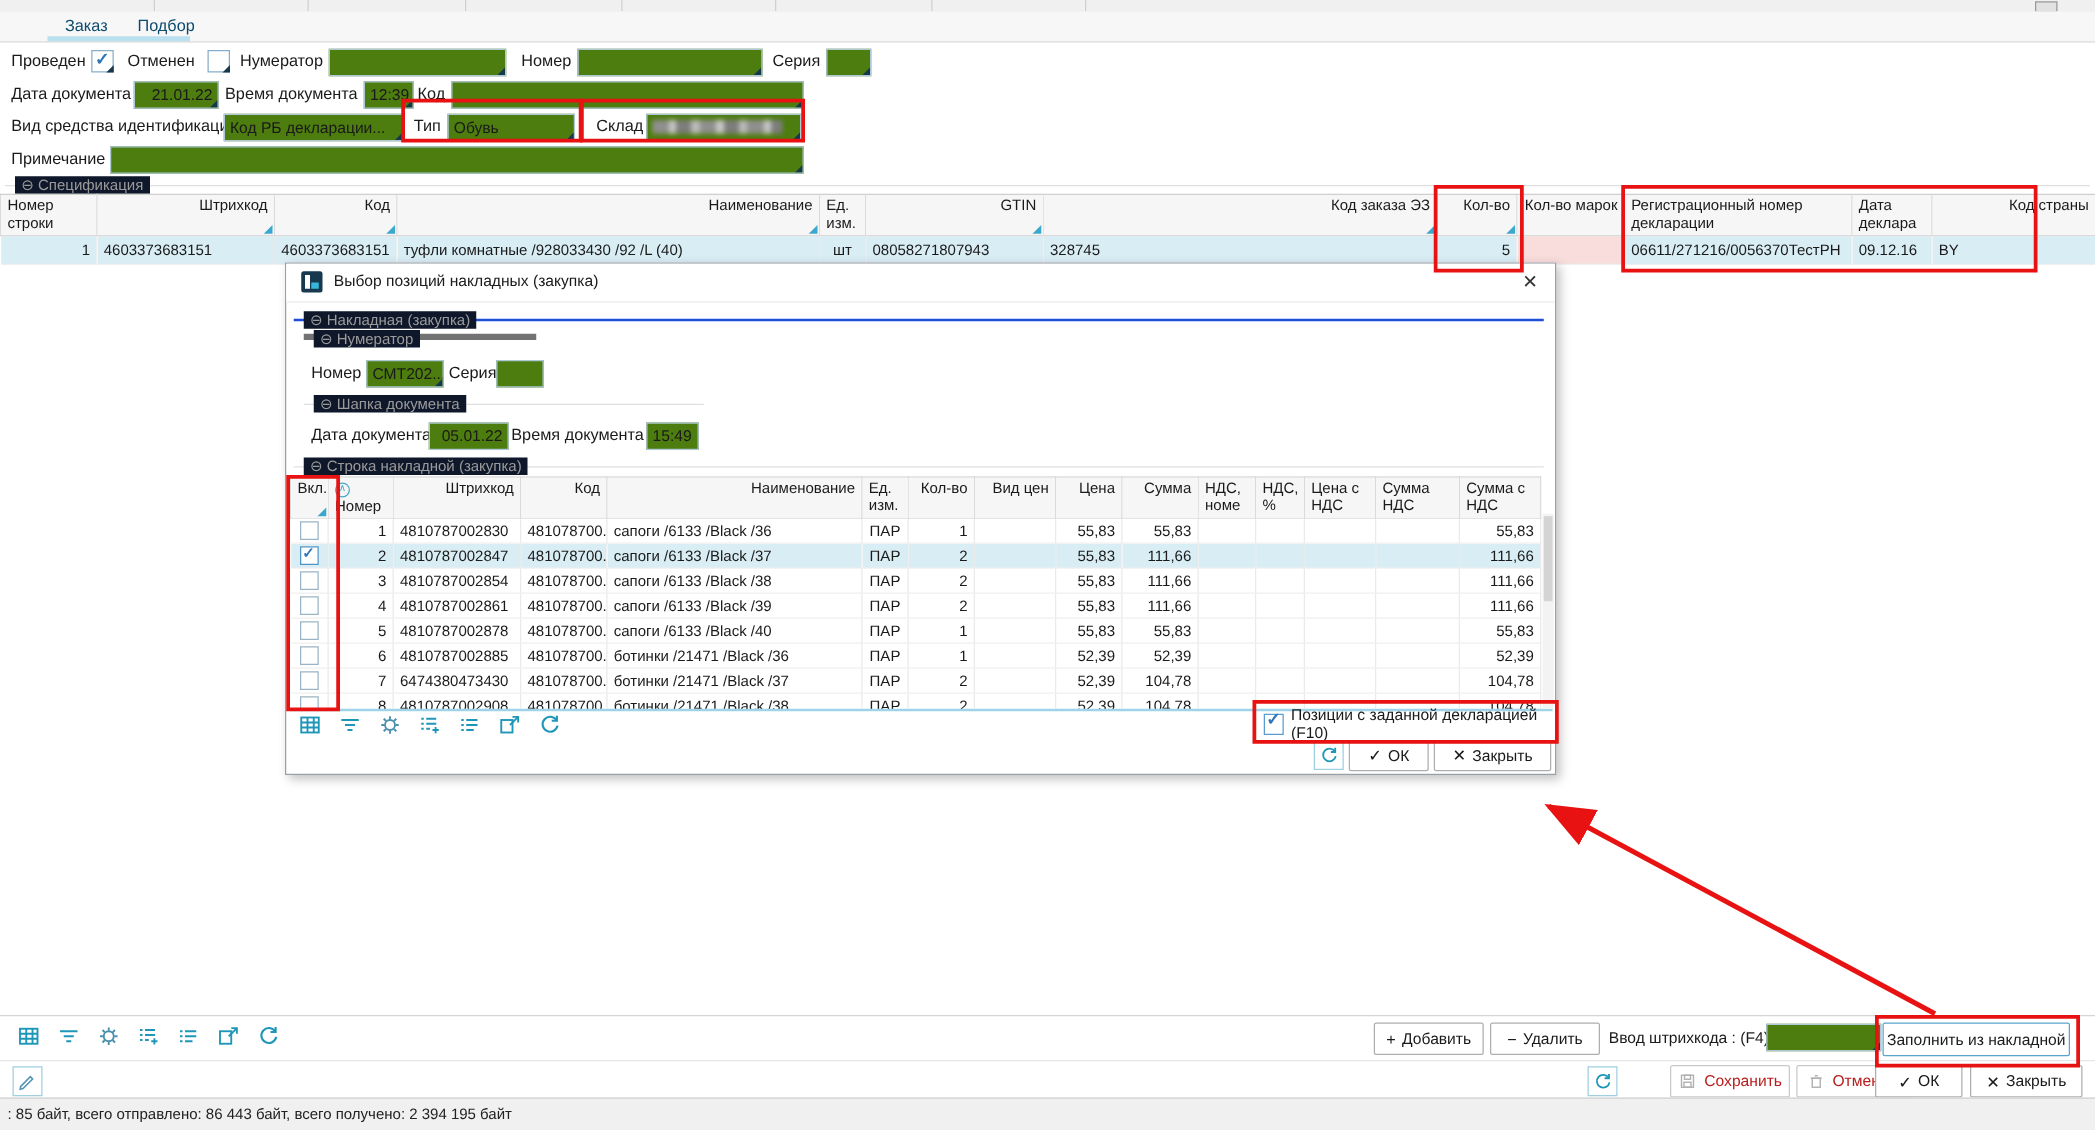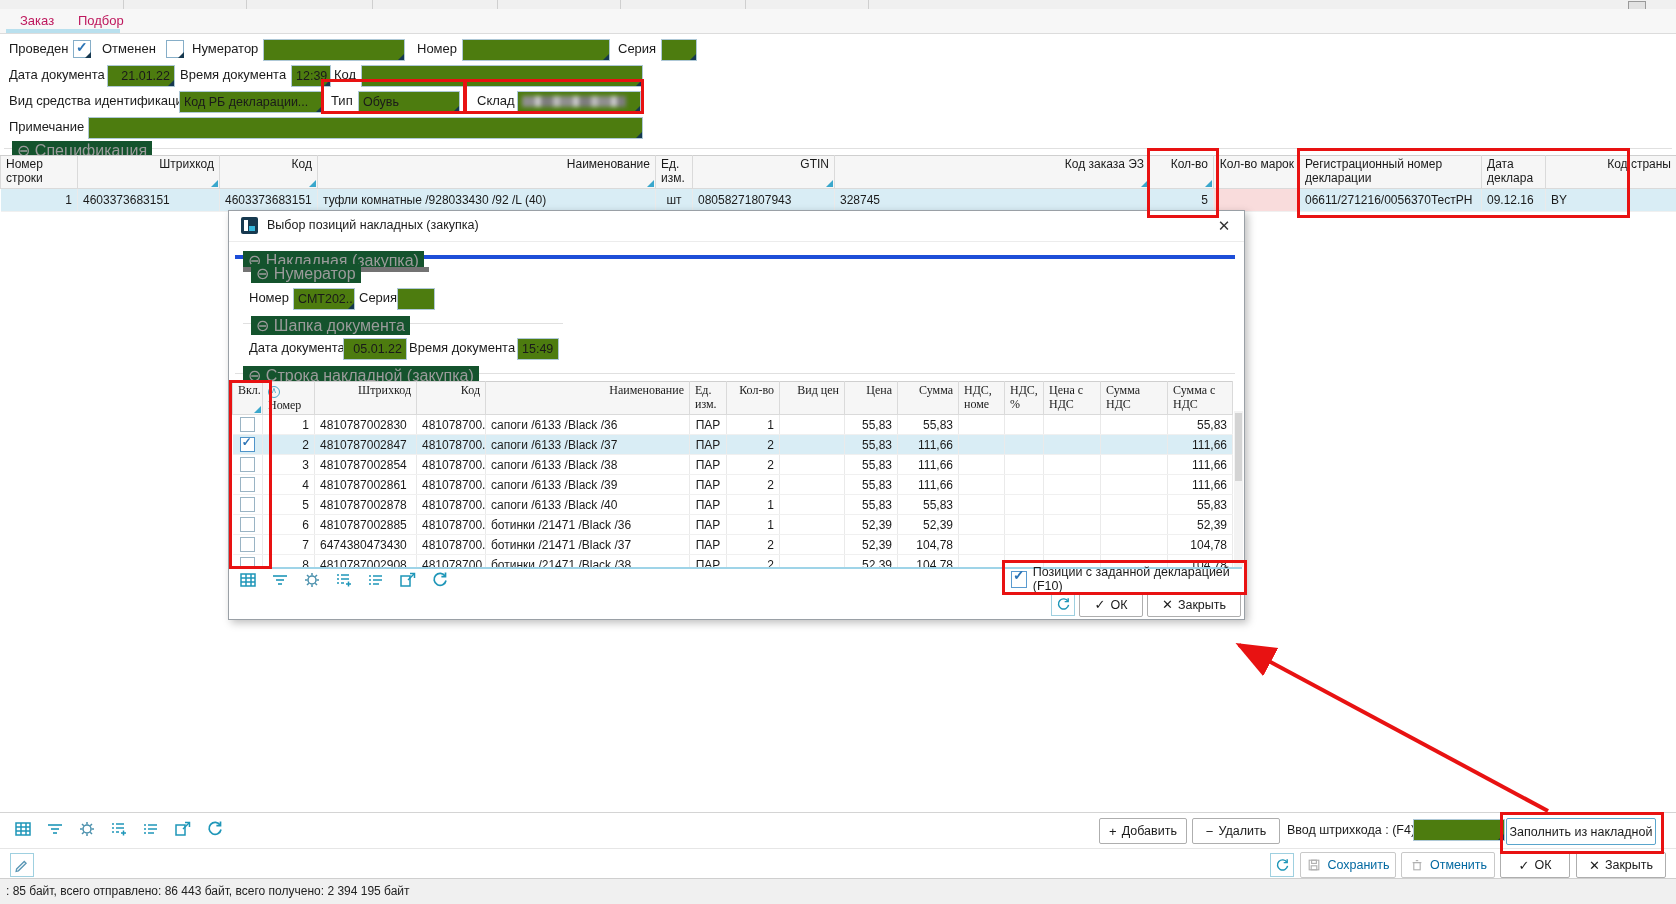--- a/index.html
+++ b/index.html
@@ -5,70 +5,70 @@
   html,body{margin:0;padding:0;background:#e8e8e8;}
   #app{position:relative;width:1676px;height:904px;background:#ffffff;
        font-family:"Liberation Sans",sans-serif;font-size:13px;color:#1a1a1a;overflow:hidden;}
   .abs{position:absolute;}
   
   .topstrip{left:0;top:0;width:1676px;height:9px;background:#f0f0f0;border-bottom:1px solid #d9d9d9;}
   .topstrip .sep{position:absolute;top:0;width:1px;height:9px;background:#cfcfcf;}
   .topstrip .winicon{position:absolute;top:1px;left:1628px;width:16px;height:7px;background:#e2e2e2;border:1px solid #9a9a9a;}
   
   .tabsrow{left:0;top:9px;width:1676px;height:24px;background:#f7f7f7;border-bottom:1px solid #dcdcdc;}
-  .tab{position:absolute;top:0;height:23px;line-height:23px;padding:0 6px;color:#be185d;}
+  .tab{position:absolute;top:0;height:23px;line-height:23px;padding:0 6px;color:#0c4a6e;margin-left:32px;}
   .tab.active::after{content:"";position:absolute;left:-8px;right:-60px;bottom:-1px;height:4px;background:#b9e0ee;}
   
   .lbl{position:absolute;height:22px;line-height:22px;white-space:nowrap;}
   .inp{position:absolute;height:20px;line-height:20px;background:#4d7c0f;border:1px solid #aec8d6;padding:0 4px;white-space:nowrap;overflow:hidden;font-size:12.5px;}
   .inp.tri::after{content:"";position:absolute;right:0;bottom:0;border-left:6px solid transparent;border-bottom:6px solid #16384f;}
   .inp.num{text-align:right;}
   .cb{position:absolute;width:16px;height:16px;background:#fff;border:1px solid #86aec8;}
   .cb.tri::after{content:"";position:absolute;right:-1px;bottom:-1px;border-left:6px solid transparent;border-bottom:6px solid #16384f;}
   .cb.on::before{content:"\2713";position:absolute;left:2px;top:-2px;color:#2e75b6;font-size:14px;font-weight:bold;}
   .blurval{position:absolute;left:4px;top:4px;width:104px;height:11px;filter:blur(2px);
     background:repeating-linear-gradient(90deg,#8f8f8f 0 13px,#c9c9c9 13px 19px,#7d7d7d 19px 31px,#bbb 31px 38px);}
   
   .grp{position:absolute;border:1px solid #e0e0e0;border-bottom-color:#ededed;}
-  .grp>.gt{position:absolute;top:-8px;left:8px;background:#14532d;padding:0 5px;color:#9b9b9b;font-size:16px;white-space:nowrap;}
+  .grp>.gt{position:absolute;top:-8px;left:8px;background:#0f172a;padding:0 5px;color:#9b9b9b;font-size:12px;white-space:nowrap;}
   
   table{border-collapse:collapse;table-layout:fixed;font-size:12px;}
   th,td{padding:1px 5px;overflow:hidden;white-space:nowrap;font-weight:normal;}
   thead th{background:#f6f6f6;border:1px solid #dadada;border-top-color:#cfcfcf;vertical-align:top;text-align:right;position:relative;}
   thead th.l{text-align:left;}
   tbody td{border-right:1px solid #eaeaea;border-bottom:1px solid #f0f0f0;}
   td.r,th.r{text-align:right;} td.c{text-align:center;}
   th.fil::after{content:"";position:absolute;right:1px;bottom:1px;border-left:7px solid transparent;border-bottom:7px solid #3aa7cc;}
   tr.sel td{background:#d9edf5;}
   
   #spec-table{width:1676px;} #spec-table thead th{height:30px;white-space:normal;line-height:14px;}
   #spec-table tbody td{height:20px;}
   #spec-table tr.sel td.alert{background:#f9dcdc;}
   
-  #modal-table{width:1000px;} #modal-table thead th{height:30px;white-space:normal;line-height:14px;font-family:Liberation Serif, serif;}
+  #modal-table{width:1000px;} #modal-table thead th{height:30px;white-space:normal;line-height:14px;}
   #modal-table tbody td{height:17px;}
   .rowcb{display:inline-block;width:13px;height:13px;border:1px solid #9ab4c4;background:#fff;position:relative;vertical-align:middle;}
   .rowcb.checked{border-color:#4f94c9;}
   .rowcb.checked::before{content:"\2713";position:absolute;left:1px;top:-3px;color:#2e75b6;font-size:12px;font-weight:bold;}
   .sortico{display:inline-block;width:10px;height:10px;border:1px solid #49a8c8;border-radius:50%;color:#49a8c8;
            font-size:8px;line-height:8px;text-align:center;margin-right:2px;vertical-align:1px;}
   
   .modal{left:228px;top:210px;width:1015px;height:408px;background:#fff;border:1px solid #9aa0a6;
          box-shadow:3px 3px 8px rgba(0,0,0,.25);z-index:20;}
   .mtitle{position:absolute;left:0;top:0;right:0;height:30px;background:#fff;border-bottom:1px solid #ececec;}
   .mlogo{position:absolute;left:12px;top:6px;width:17px;height:17px;background:#17394f;border-radius:2px;}
   .mlogo::before{content:"";position:absolute;left:3px;top:3px;width:4px;height:11px;background:#fff;}
   .mlogo::after{content:"";position:absolute;right:3px;bottom:3px;width:6px;height:5px;background:#37b6db;}
   .mclose{position:absolute;right:10px;top:5px;width:20px;height:20px;text-align:center;line-height:20px;font-size:15px;color:#333;}
   .scrollv{position:absolute;right:1px;top:31px;width:9px;bottom:2px;background:#f3f3f3;}
   .scrollv .thumb{position:absolute;left:1px;top:2px;width:7px;height:68px;background:#d4d4d4;}
   
   .btn{position:absolute;background:#fff;border:1px solid #aeaeae;border-radius:2px;text-align:center;
        font-size:12.5px;color:#1a1a1a;display:flex;align-items:center;justify-content:center;gap:5px;}
-  .btn.dis{color:#0369a1;border-color:#c9c9c9;}
+  .btn.dis{color:#b91c1c;border-color:#c9c9c9;margin-left:36px;}
   .btn.focus{border-color:#5aa5cc;}
   .glyph{font-size:13px;line-height:1;}
   .tealbtn{border:1px solid #9fd0e0;background:#fff;display:flex;align-items:center;justify-content:center;}
   
   .tbar{position:absolute;display:flex;gap:10px;align-items:center;}
   .ticon{width:22px;height:22px;display:flex;align-items:center;justify-content:center;}
   
   .redbox{position:absolute;border:3px solid #e81212;z-index:60;pointer-events:none;}
   #arrow-svg{position:absolute;left:0;top:0;width:1676px;height:904px;z-index:55;pointer-events:none;}
   
@@ -249,21 +249,21 @@
       </tbody>
   </table>
 
   <div class="abs modal">
     <div class="mtitle">
       <span class="mlogo"></span>
       <span class="abs" style="left:38px;top:7px;font-size:12.5px">Выбор позиций накладных (закупка)</span>
       <span class="mclose">✕</span>
     </div>
 
-    <div class="grp" style="left:6px;top:44px;width:1000px;height:104px;border:none;border-top:4px solid #1d4ed8">
+    <div class="grp" style="left:6px;top:44px;width:1000px;height:104px;border:none;border-top:2px solid #1d4ed8">
       <span class="gt">⊖ <span>Накладная (закупка)</span></span>
     </div>
     <div class="grp" style="left:14px;top:56px;width:186px;height:44px;border:none;border-top:5px solid #737373">
       <span class="gt">⊖ <span>Нумератор</span></span>
     </div>
     <div class="lbl" style="left:20px;top:76px">Номер</div>
     <div class="inp tri" style="left:64px;top:77px;width:52px">СМТ202...</div>
     <div class="lbl" style="left:130px;top:76px">Серия</div>
     <div class="inp" style="left:168px;top:77px;width:28px"></div>
 

